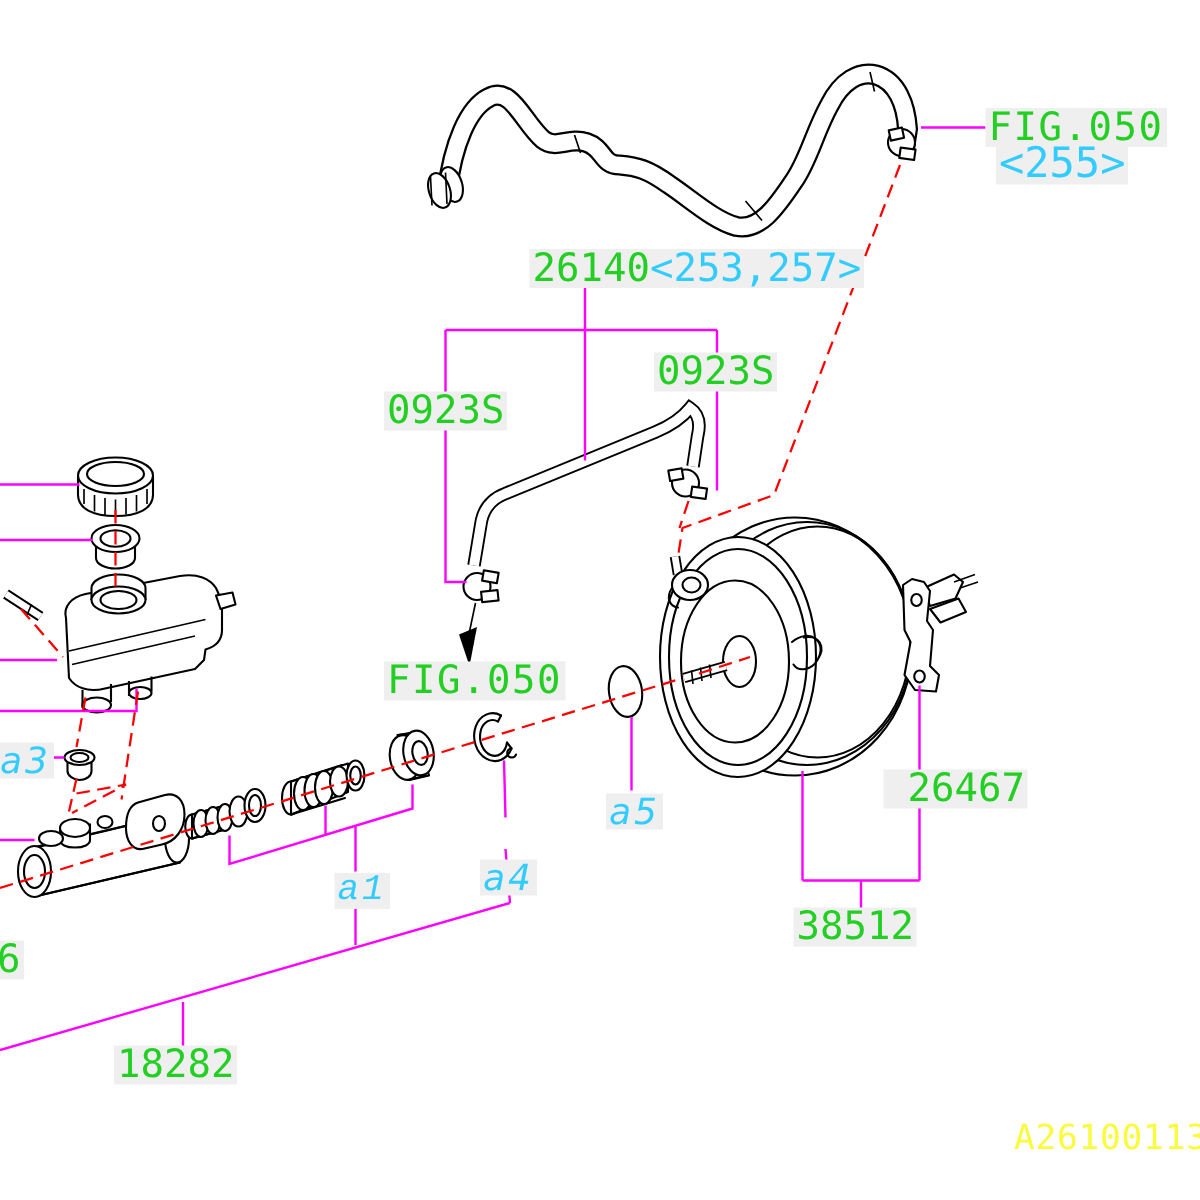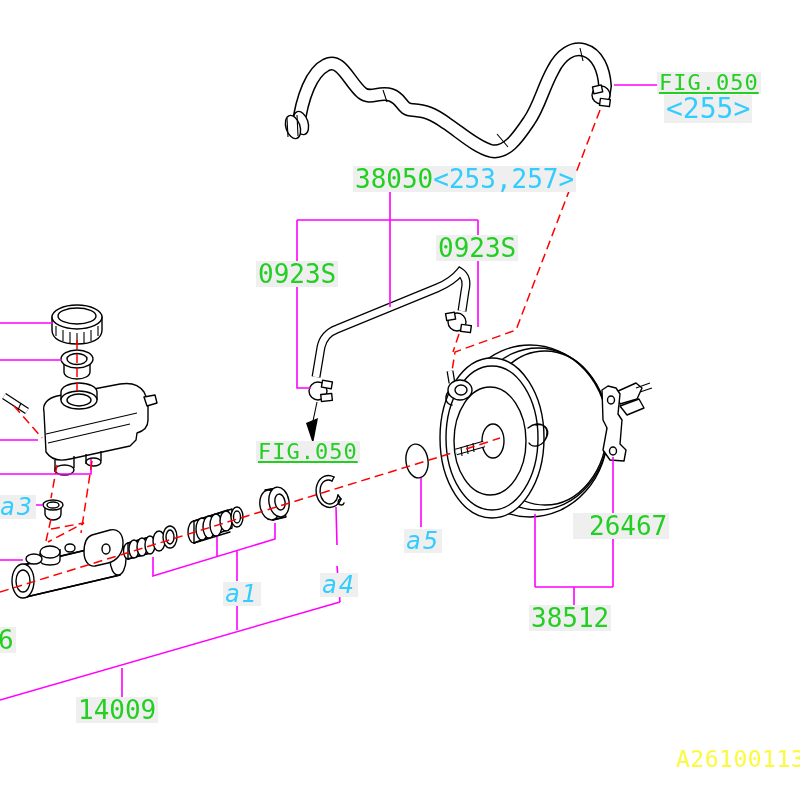--- a/index.html
+++ b/index.html
@@ -7,21 +7,21 @@
     --yellow:#FAFA3E; --ink:#000000; --lblbg:#EFEFEF;
   }
   html,body{margin:0;padding:0;}
   body{width:800px;height:800px;position:relative;background:#ffffff;overflow:hidden;
        font-family:"DejaVu Sans Mono", monospace;}
   svg{position:absolute;left:0;top:0;}
   .lbl{position:absolute;white-space:nowrap;background:var(--lblbg);
        padding:0 2px;line-height:1.0;font-size:26px;letter-spacing:0px;}
   .green{color:var(--green);}
   .cyan{color:var(--cyan);}
-  .fig{font-size:22px;letter-spacing:1px;text-decoration:underline;}
+  .fig{font-size:26px;letter-spacing:1px;}
   .ref{font-size:28px;}
   .alabel{font-family:"DejaVu Sans",sans-serif;font-style:italic;font-size:24px;letter-spacing:2px;}
   .watermark{position:absolute;white-space:nowrap;color:var(--yellow);background:transparent;
        font-size:23px;letter-spacing:0.5px;}
   
   .k{stroke:var(--ink);fill:none;stroke-width:1.4;stroke-linecap:round;stroke-linejoin:round;}
   .kf{stroke:var(--ink);fill:#ffffff;stroke-width:1.4;stroke-linejoin:round;}
   .kt{stroke:var(--ink);fill:none;stroke-width:1.1;}
   .tube14{stroke:var(--ink);fill:none;stroke-width:14;}
   .tube14i{stroke:#ffffff;fill:none;stroke-width:11;}
@@ -228,31 +228,31 @@
 
   <g>
     <path class="kt" d="M317,402 L313,421"></path>
     <polygon class="blk" points="306,423 318,418 313,444"></polygon>
   </g>
 </svg>
 
 <div class="lbl fig green" style="left:657px;top:72px;">FIG.050</div>
 <div class="lbl ref cyan" style="left:664px;top:95px;">&lt;255&gt;</div>
 
-<div class="lbl" style="left:353px;top:166px;"><span class="green">38050</span><span class="cyan">&lt;253,257&gt;</span></div>
+<div class="lbl" style="left:353px;top:166px;"><span class="green">26140</span><span class="cyan">&lt;253,257&gt;</span></div>
 
 <div class="lbl green" style="left:256px;top:261px;">0923S</div>
 <div class="lbl green" style="left:436px;top:235px;">0923S</div>
 
 <div class="lbl fig green" style="left:256px;top:441px;">FIG.050</div>
 
-<div class="lbl green" style="left:573px;top:513px;padding-left:16px;">26467</div>
+<div class="lbl green" style="left:589px;top:513px;padding-left:16px;">26467</div>
 <div class="lbl green" style="left:529px;top:605px;">38512</div>
-<div class="lbl green" style="left:76px;top:697px;">14009</div>
-
-<div class="lbl alabel cyan" style="left:223px;top:582px;">a1</div>
+<div class="lbl green" style="left:76px;top:697px;">18282</div>
+
+<div class="lbl alabel cyan" style="left:223px;top:582px;font-family:Liberation Mono, monospace;">a1</div>
 <div class="lbl alabel cyan" style="left:-2px;top:495px;">a3</div>
 <div class="lbl alabel cyan" style="left:320px;top:545px;margin-top:28px;">a4</div>
 <div class="lbl alabel cyan" style="left:404px;top:529px;text-align:right;">a5</div>
 
 <div class="lbl green" style="left:-4px;top:627px;">6</div>
 
 <div class="watermark" style="left:676px;top:746px;">A26100113</div>
 
 </body></html>

